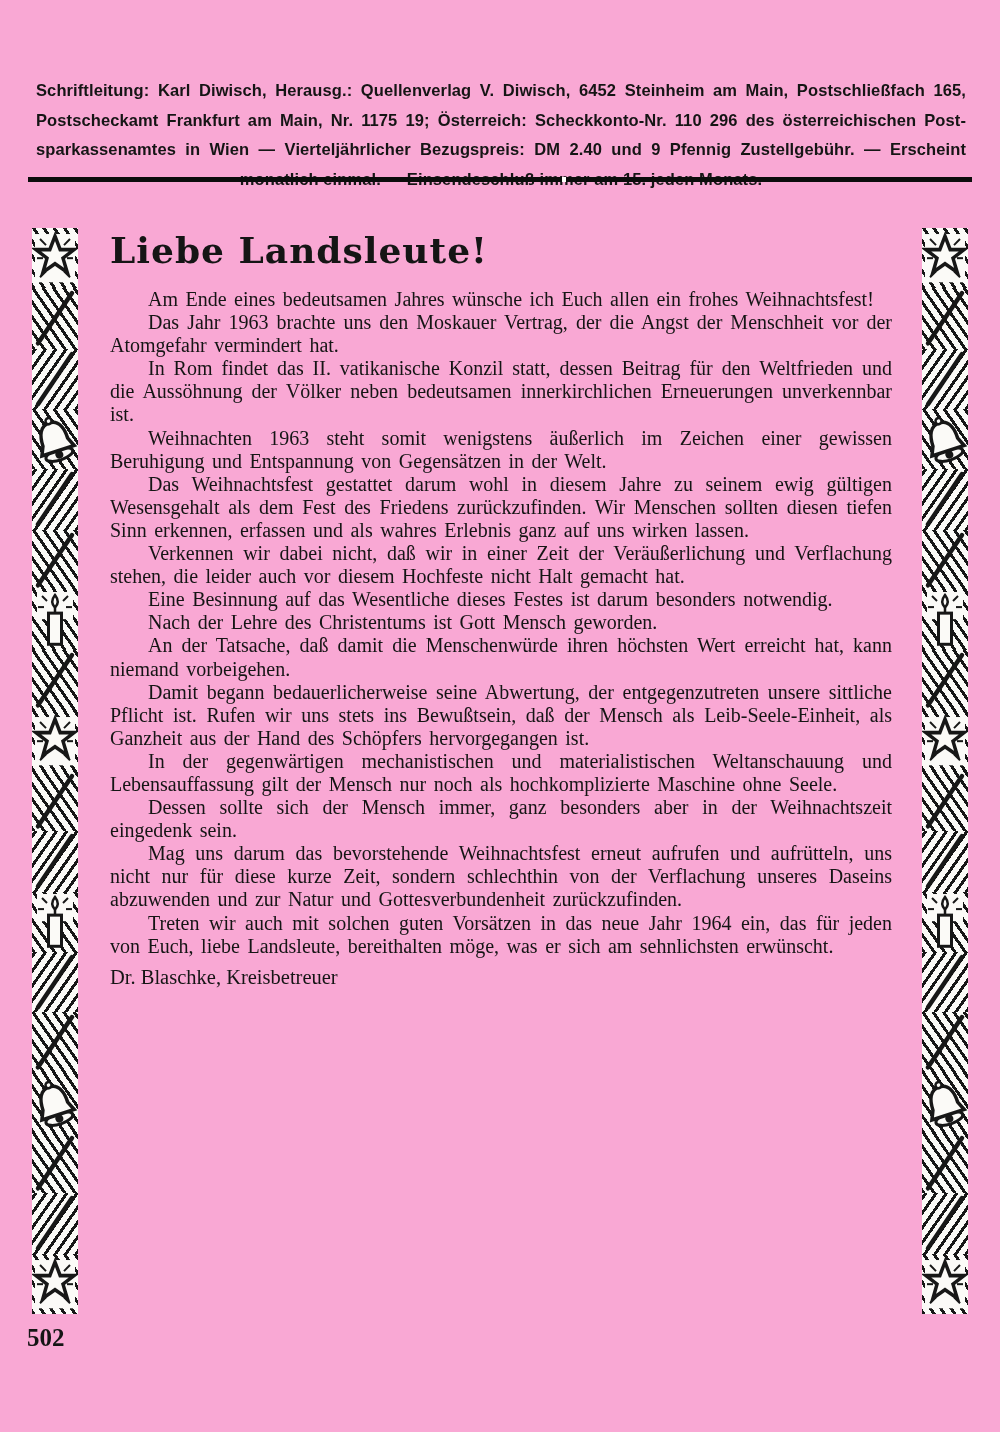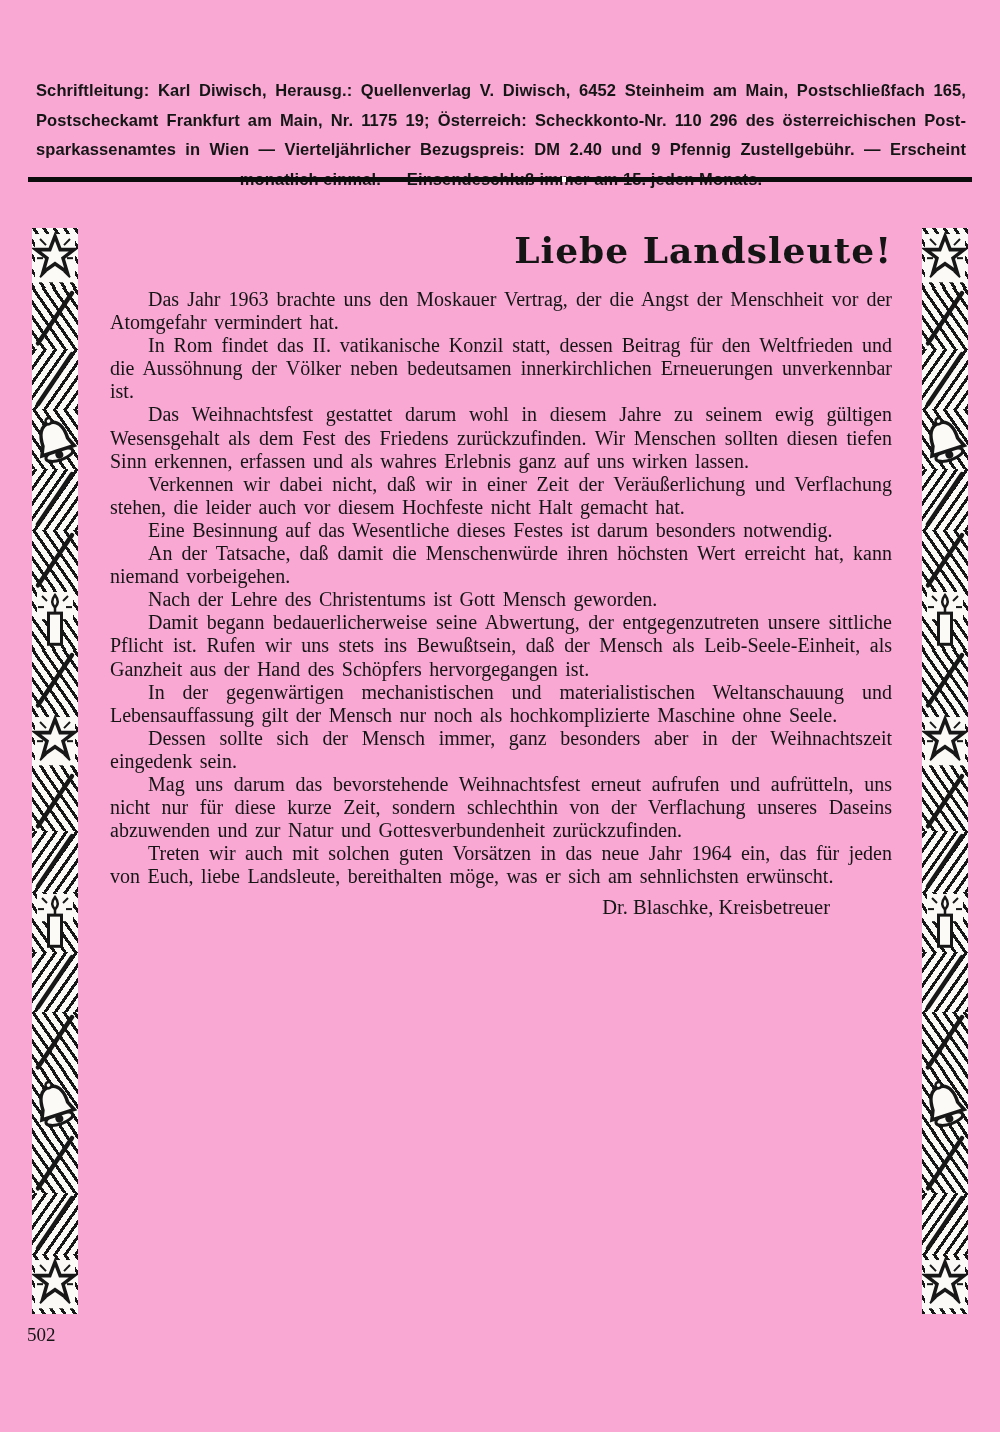--- a/index.html
+++ b/index.html
@@ -41,46 +41,45 @@
   .seg.alt{
     background:repeating-linear-gradient(-55deg,#171717 0 3px,#fbfaf7 3px 8.5px);
   }
   .seg svg{position:absolute;left:0;top:0;width:100%;height:100%;}
   
   .content{
     position:absolute;left:110px;right:108px;top:228px;
   }
   .title{
     margin:0 0 16px 0;
-    text-align:right;
+    text-align:left;
     font-family:"DejaVu Serif", serif;
     font-weight:bold;
     font-size:36px;
     line-height:44px;
     letter-spacing:1px;
   }
   .body-text{margin:0;}
   .para{
     margin:0;
     text-indent:38px;
     text-align:justify;
     font-size:20px;
     line-height:23.1px;
     word-spacing:2.5px;
   }
   .signature{
     margin:7px 62px 0 0;
-    text-align:right;
     font-size:20.5px;
     line-height:24px;
   }
   .page-number{
     position:absolute;left:27px;top:1324px;
-    font-weight:normal;
-    font-size:19px;
+    font-weight:bold;
+    font-size:25px;
     font-family:"Liberation Serif", serif;
   }
 </style>
 </head>
 <body>
 
 <div class="page">
 
   <div class="masthead">
     <div class="m-line">Schriftleitung: Karl Diwisch, Herausg.: Quellenverlag V. Diwisch, 6452 Steinheim am Main, Postschließfach 165,</div>
@@ -388,27 +387,29 @@
             <line x1="41" y1="30" x2="35" y2="30"></line>
           </g>
           <polygon points="23,8 28.2,21.5 42,21.5 31,30 35.2,44 23,35.5 11,44 15,30 4,21.5 17.8,21.5" fill="#fbfaf7" stroke="#171717" stroke-width="3.5"></polygon>
         </svg>
       </div>
     </div>
 
   <div class="content">
     <h1 class="title">Liebe Landsleute!</h1>
     <div class="body-text">
+        <p class="para">Am Ende eines bedeutsamen Jahres wünsche ich Euch allen ein frohes Weihnachtsfest!</p>
         <p class="para">Das Jahr 1963 brachte uns den Moskauer Vertrag, der die Angst der Menschheit vor der Atomgefahr vermindert hat.</p>
         <p class="para">In Rom findet das II. vatikanische Konzil statt, dessen Beitrag für den Weltfrieden und die Aussöhnung der Völker neben bedeutsamen innerkirchlichen Erneuerungen unverkennbar ist.</p>
+        <p class="para">Weihnachten 1963 steht somit wenigstens äußerlich im Zeichen einer gewissen Beruhigung und Entspannung von Gegensätzen in der Welt.</p>
         <p class="para">Das Weihnachtsfest gestattet darum wohl in diesem Jahre zu seinem ewig gültigen Wesensgehalt als dem Fest des Friedens zurückzufinden. Wir Menschen sollten diesen tiefen Sinn erkennen, erfassen und als wahres Erlebnis ganz auf uns wirken lassen.</p>
         <p class="para">Verkennen wir dabei nicht, daß wir in einer Zeit der Veräußerlichung und Verflachung stehen, die leider auch vor diesem Hochfeste nicht Halt gemacht hat.</p>
         <p class="para">Eine Besinnung auf das Wesentliche dieses Festes ist darum besonders notwendig.</p>
+        <p class="para">Nach der Lehre des Christentums ist Gott Mensch geworden.</p>
         <p class="para">An der Tatsache, daß damit die Menschenwürde ihren höchsten Wert erreicht hat, kann niemand vorbeigehen.</p>
-        <p class="para">Nach der Lehre des Christentums ist Gott Mensch geworden.</p>
         <p class="para">Damit begann bedauerlicherweise seine Abwertung, der entgegenzutreten unsere sittliche Pflicht ist. Rufen wir uns stets ins Bewußtsein, daß der Mensch als Leib-Seele-Einheit, als Ganzheit aus der Hand des Schöpfers hervorgegangen ist.</p>
         <p class="para">In der gegenwärtigen mechanistischen und materialistischen Weltanschauung und Lebensauffassung gilt der Mensch nur noch als hochkomplizierte Maschine ohne Seele.</p>
         <p class="para">Dessen sollte sich der Mensch immer, ganz besonders aber in der Weihnachtszeit eingedenk sein.</p>
         <p class="para">Mag uns darum das bevorstehende Weihnachtsfest erneut aufrufen und aufrütteln, uns nicht nur für diese kurze Zeit, sondern schlechthin von der Verflachung unseres Daseins abzuwenden und zur Natur und Gottesverbundenheit zurückzufinden.</p>
         <p class="para">Treten wir auch mit solchen guten Vorsätzen in das neue Jahr 1964 ein, das für jeden von Euch, liebe Landsleute, bereithalten möge, was er sich am sehnlichsten erwünscht.</p>
       </div>
     <div class="signature">Dr. Blaschke, Kreisbetreuer</div>
   </div>
 
   <div class="page-number">502</div>

